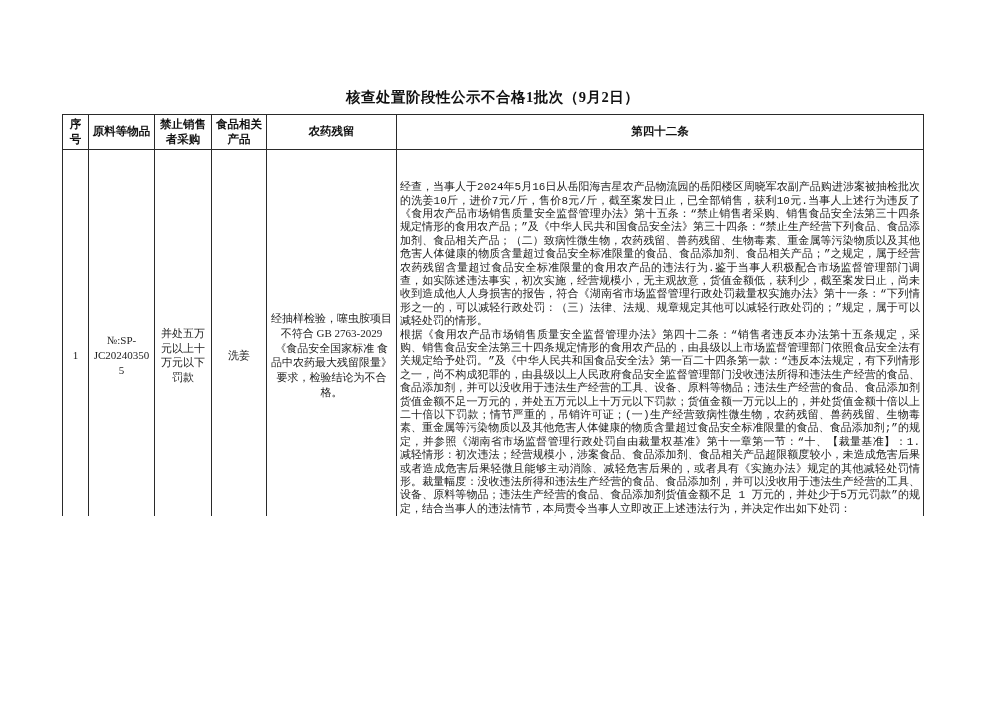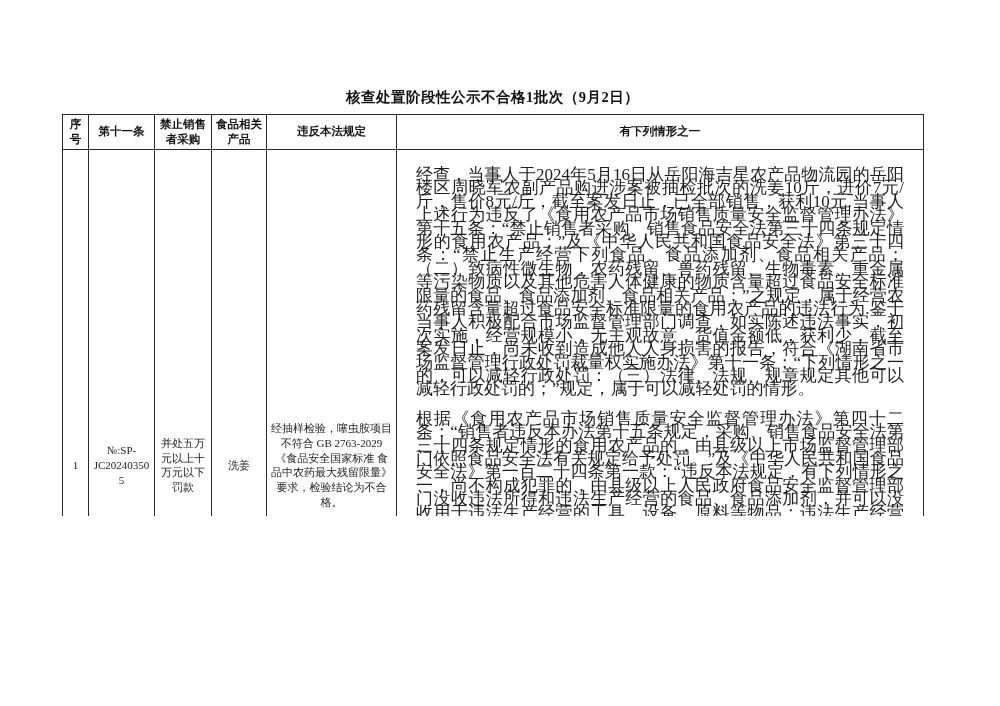--- a/index.html
+++ b/index.html
@@ -66,24 +66,25 @@
   }
   td.cell-failed-item {
     padding: 2px 6px;
     line-height: 1.45;
   }
   td.cell-disposal {
     text-align: justify;
     padding: 4px 4px 4px 5px;
   }
   td.cell-disposal p {
-    margin: 16px;
-    font-size: 17px;
+    margin: 0;
+    font-size: 11px;
     line-height: 13.4px;
     text-align: justify;
+    font-family: Liberation Mono, monospace;
   }
 </style>
 </head>
 <body>
 
 <div class="page">
 
   <div class="doc-title">核查处置阶段性公示不合格1批次（9月2日）</div>
 
   <table class="results">
@@ -91,25 +92,25 @@
       <col style="width:26px">
       <col style="width:66px">
       <col style="width:57px">
       <col style="width:55px">
       <col style="width:130px">
       <col style="width:527px">
     </colgroup>
     <thead>
       <tr>
         <th>序号</th>
-        <th>第十一条</th>
+        <th>原料等物品</th>
         <th>禁止销售者采购</th>
         <th>食品相关产品</th>
-        <th>违反本法规定</th>
-        <th>有下列情形之一</th>
+        <th>农药残留</th>
+        <th>第四十二条</th>
       </tr>
     </thead>
     <tbody>
       <tr class="data-row">
         <td class="cell-seq">1</td>
         <td class="cell-report-no">№:SP-JC202403505</td>
         <td class="cell-company">并处五万元以上十万元以下罚款</td>
         <td class="cell-product">洗姜</td>
         <td class="cell-failed-item">经抽样检验，噻虫胺项目不符合 GB 2763-2029《食品安全国家标准 食品中农药最大残留限量》要求，检验结论为不合格。</td>
         <td class="cell-disposal">

